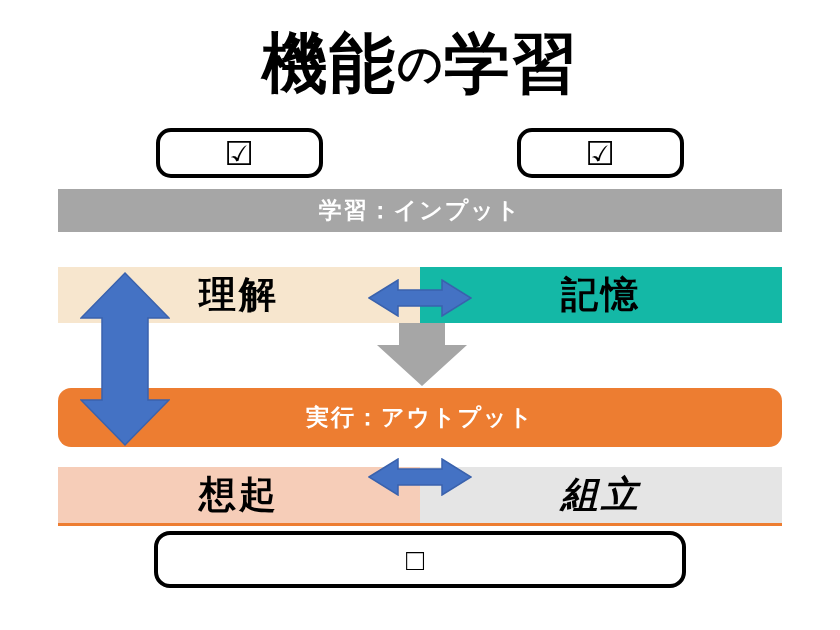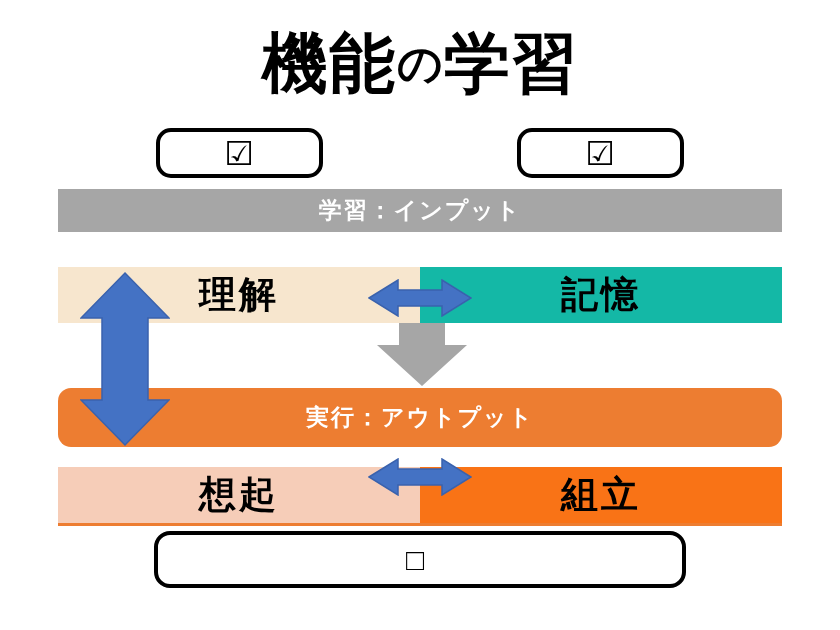--- a/index.html
+++ b/index.html
@@ -38,21 +38,21 @@
   .row{position:absolute;left:58px;width:724px;display:flex;}
   .row1{top:267px;height:56px;}
   .row2{top:447px;height:56px;border-bottom:3px solid #ed7d31;box-sizing:content-box;margin-top:20px;}
   .cell{
     width:362px;height:100%;display:flex;align-items:center;justify-content:center;
     font-weight:900;font-size:37px;letter-spacing:3px;
   }
   .cell-beige{background:#f7e6ce;}
   .cell-blue{background:#14b8a6;}
   .cell-salmon{background:#f6cdb8;}
-  .cell-taupe{background:#f97316;}
+  .cell-taupe{background:#e5e5e5;font-style:italic;}
   
   .arrow{position:absolute;line-height:0;}
   .v-arrow{left:80px;top:271px;z-index:5;}
   .h-arrow1{left:368px;top:279px;z-index:5;}
   .h-arrow2{left:368px;top:458px;z-index:5;}
   .g-arrow{left:377px;top:323px;z-index:4;}
   
   .note-box{
     position:absolute;left:154px;top:531px;width:532px;height:57px;box-sizing:border-box;
     border:4px solid #000;border-radius:16px;background:#fff;

